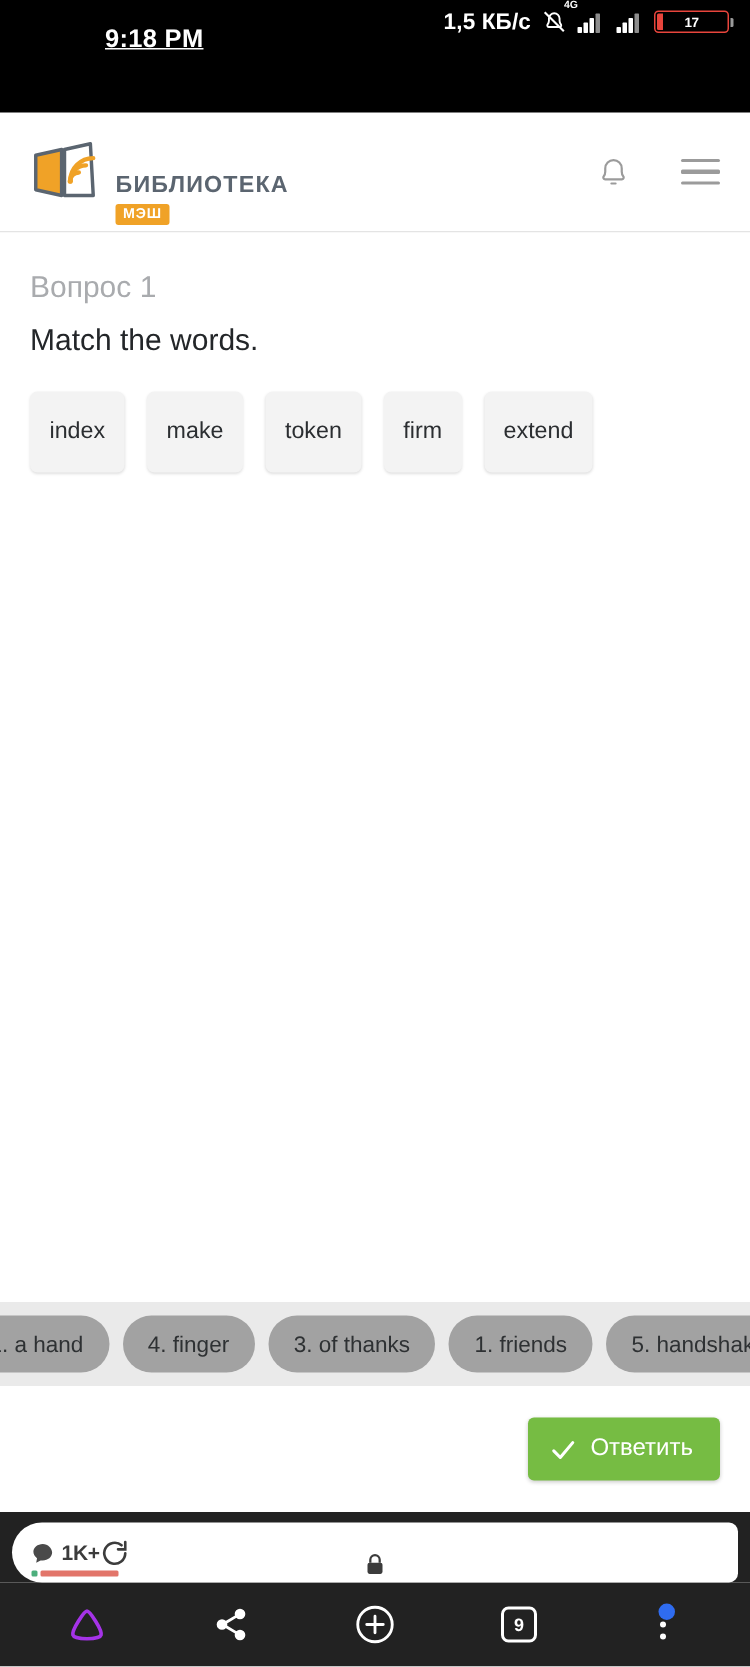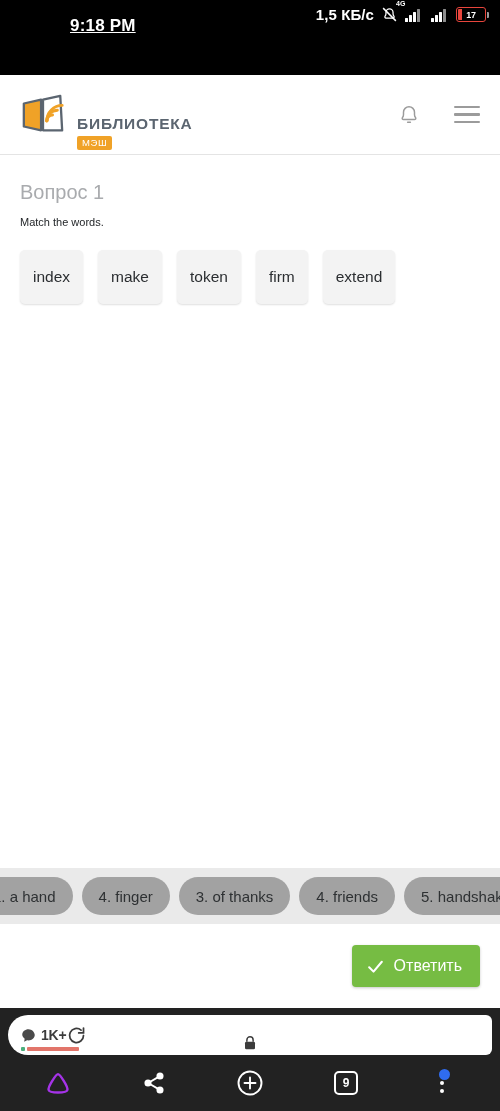--- a/index.html
+++ b/index.html
@@ -61,21 +61,21 @@
   .sig-wrap .b4 { height: 13px; background: #8d8d8d; }
   .sig-4g-label {
     position: absolute;
     top: -7px; left: -9px;
     font-size: 7px;
     font-weight: bold;
     line-height: 1;
   }
   .sig-grp2 { margin-left: 4px; }
   .battery {
-    width: 30px; height: 15px;
+    width: 50px; height: 15px;
     border: 1.7px solid #e8453c;
     border-radius: 3px;
     position: relative;
     display: flex;
     align-items: center;
     justify-content: center;
     margin-left: 3px;
   }
   .battery::after {
     content: "";
@@ -118,21 +118,21 @@
     font-size: 15.5px;
     font-weight: bold;
     color: #5b6570;
     letter-spacing: 0.8px;
   }
   .brand-badge {
     align-self: flex-start;
     background: #f0a227;
     color: #ffffff;
     font-size: 9.5px;
-    font-weight: normal;
+    font-weight: bold;
     letter-spacing: 0.6px;
     padding: 1.5px 5px 1.5px 5px;
     border-radius: 2px;
     line-height: 1.1;
   }
   .header-actions {
     margin-left: auto;
     display: flex;
     align-items: center;
     gap: 34px;
@@ -147,21 +147,21 @@
     background: #ffffff;
     padding: 26px 20px 0 20px;
     overflow: hidden;
   }
   .q-label {
     font-size: 20px;
     color: #a9abae;
     margin-bottom: 12px;
   }
   .q-text {
-    font-size: 11px;
+    font-size: 20px;
     color: #232629;
     margin-bottom: 22px;
   }
   .word-list { display: flex; flex-direction: row; gap: 15px; }
   .word-box {
     height: 54px;
     background: #f3f3f3;
     border-radius: 5px;
     display: flex;
     align-items: center;
@@ -389,21 +389,21 @@
       <div class="word-box">token</div>
       <div class="word-box">firm</div>
       <div class="word-box">extend</div>
     </div>
   </div>
 
   <div class="chip-tray">
     <div class="chip clipped">1. a hand</div>
     <div class="chip">4. finger</div>
     <div class="chip">3. of thanks</div>
-    <div class="chip">4. friends</div>
+    <div class="chip">1. friends</div>
     <div class="chip">5. handshake</div>
   </div>
 
   <div class="submit-zone">
     <button class="btn-submit">
       <span>
         <svg class="icon-check" viewBox="0 0 24 24" fill="none" stroke="#ffffff" stroke-width="2.6" stroke-linecap="round" stroke-linejoin="round">
           <path d="M4 13 L9.5 18.5 L20 6"></path>
         </svg>
       </span>

